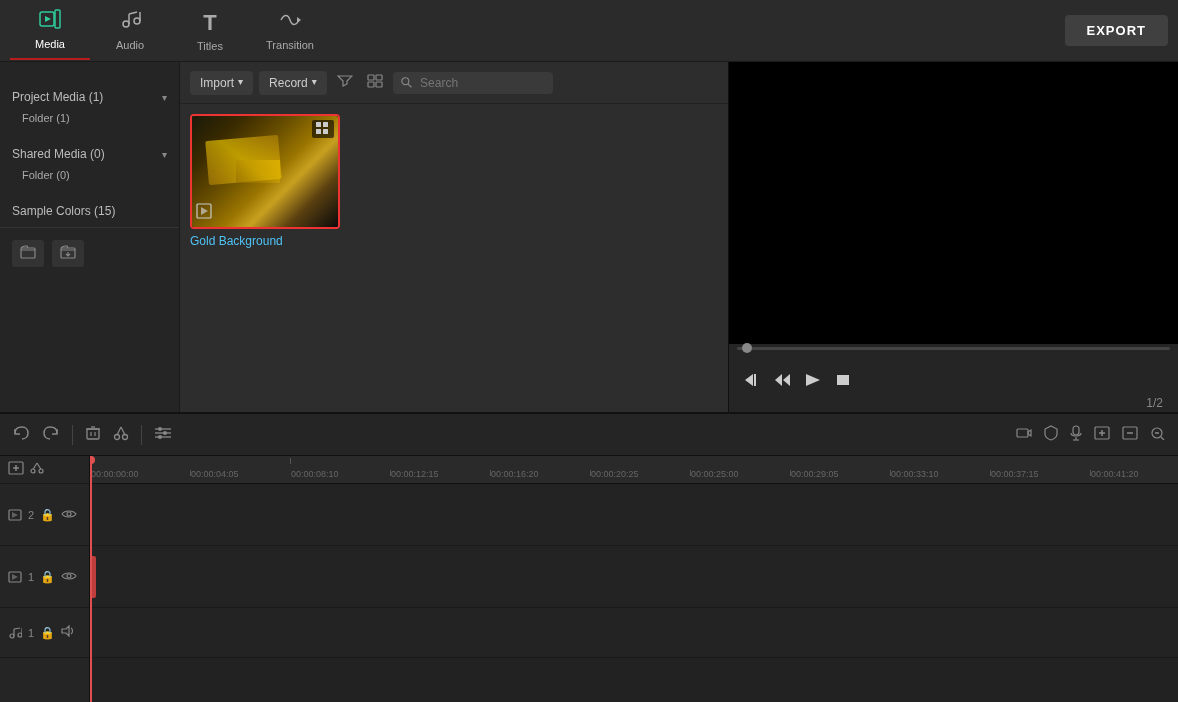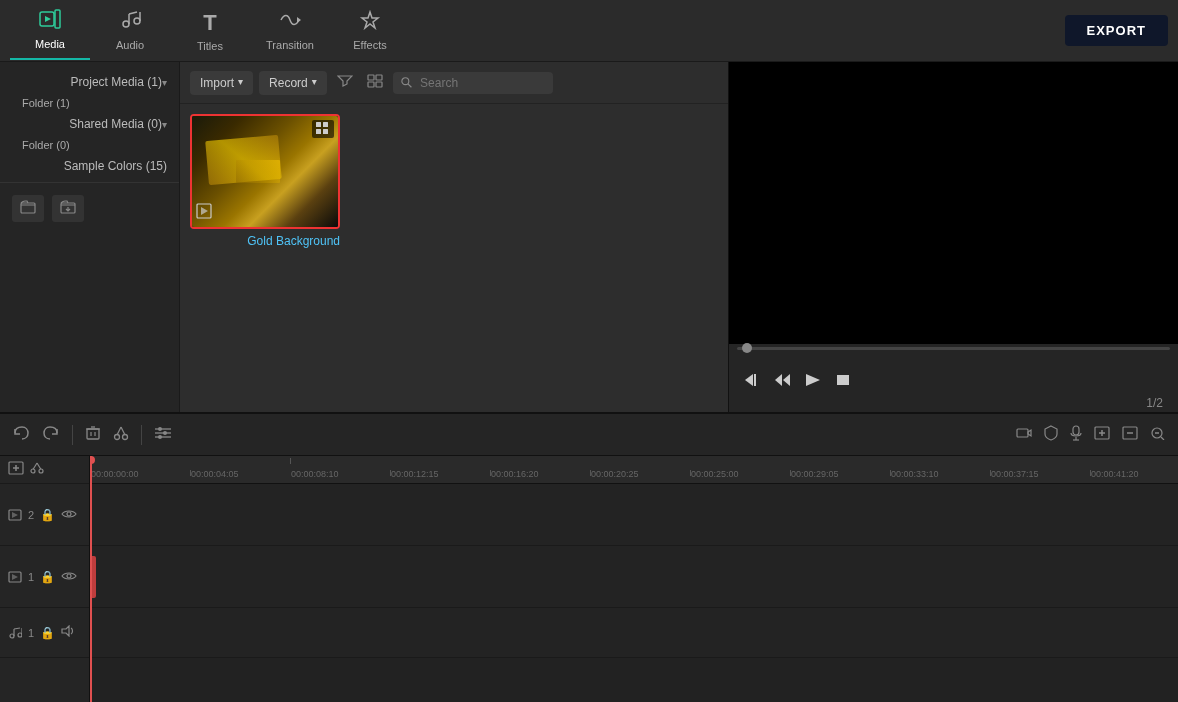--- a/index.html
+++ b/index.html
@@ -29,28 +29,28 @@
       justify-content: center;
       width: 80px;
       height: 58px;
       cursor: pointer;
       color: #aaa;
       font-size: 11px;
       gap: 4px;
     }
     .nav-item.active {
       color: #fff;
-      border-bottom: 2px solid #14b8a6;
+      border-bottom: 2px solid #b91c1c;
     }
     .nav-icon {
       font-size: 20px;
     }
     .export-btn {
       margin-left: auto;
-      background: #0f172a;
+      background: #404040;
       color: #fff;
       border: none;
       border-radius: 4px;
       padding: 8px 22px;
       font-size: 13px;
       font-weight: bold;
       cursor: pointer;
       letter-spacing: 1px;
     }
 
@@ -64,25 +64,26 @@
     .sidebar {
       width: 180px;
       background: #252525;
       border-right: 1px solid #1a1a1a;
       padding: 8px 0;
       flex-shrink: 0;
     }
     .sidebar-item {
       display: flex;
       align-items: center;
-      justify-content: flex-end;
+      justify-content: space-between;
       padding: 5px 12px;
       cursor: pointer;
       color: #bbb;
       font-size: 12px;
+      margin-top: 15px;
     }
     .sidebar-item .chevron { font-size: 10px; color: #888; }
     .sidebar-sub {
       padding: 3px 12px 3px 22px;
       color: #aaa;
       font-size: 11px;
       cursor: pointer;
     }
     .sidebar-divider {
       border: none;
@@ -150,21 +151,21 @@
       display: flex;
       flex-wrap: wrap;
       align-content: flex-start;
       gap: 10px;
     }
 
     
     .media-item {
       display: flex;
       flex-direction: column;
-      align-items: flex-end;
+      align-items: flex-start;
       cursor: pointer;
     }
     .media-thumb-wrap {
       border: 2px solid #e33;
       border-radius: 4px;
       background: #1a1a1a;
       position: relative;
       width: 150px;
       height: 115px;
       overflow: hidden;
@@ -409,28 +410,20 @@
   <div class="nav-item">
     <span class="nav-icon">
       <svg width="22" height="20" viewBox="0 0 22 20" fill="none">
         <path d="M2 10 C5 4, 9 4, 11 10 C13 16, 17 16, 20 10" stroke="#aaa" stroke-width="1.5" fill="none"></path>
         <polygon points="18,7 22,10 18,13" fill="#aaa"></polygon>
       </svg>
     </span>
     <span>Transition</span>
   </div>
 
-  <div class="nav-item">
-    <span class="nav-icon">
-      <svg width="22" height="20" viewBox="0 0 22 20" fill="none">
-        <polygon points="11,2 13,8 19,8 14,12 16,18 11,14 6,18 8,12 3,8 9,8" stroke="#aaa" stroke-width="1.5" fill="none"></polygon>
-      </svg>
-    </span>
-    <span>Effects</span>
-  </div>
 
 
 
   <button class="export-btn">EXPORT</button>
 </div>
 
 <div class="main-layout">
 
   <div class="sidebar">
     <div class="sidebar-item">

